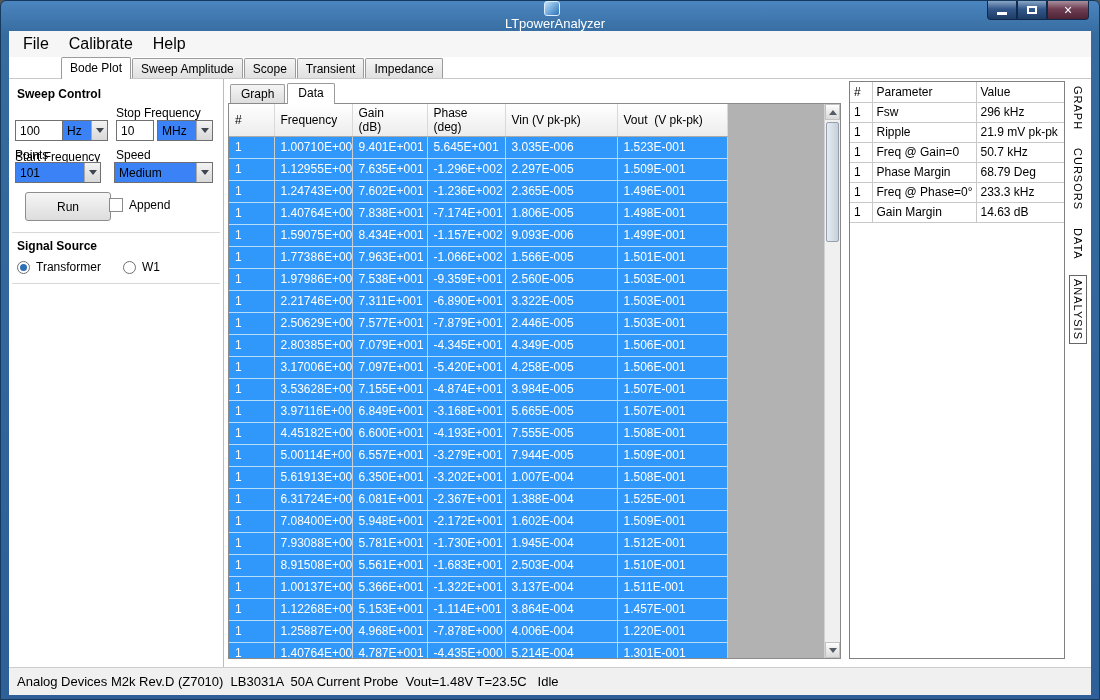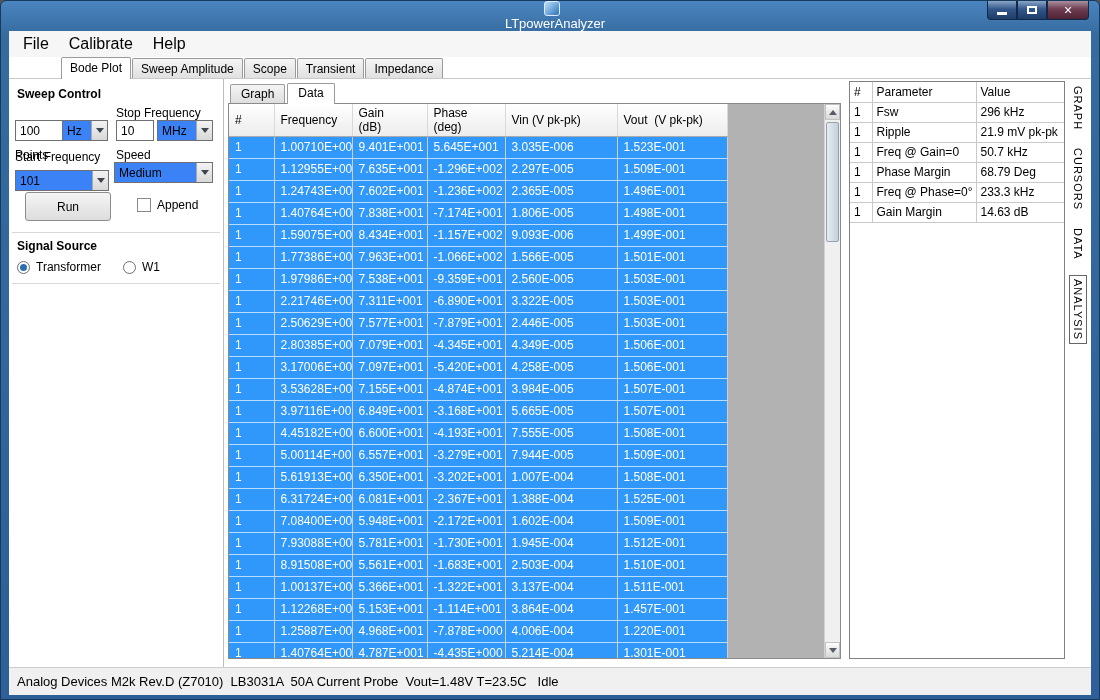--- a/index.html
+++ b/index.html
@@ -38,21 +38,21 @@
   .group-title { font-weight:bold; position:absolute; }
   .lp-label { position:absolute; }
   .tinput { position:absolute; height:21px; border:1px solid #707070; padding-left:4px; font-size:12px; }
   .combo { position:absolute; height:21px; border:1px solid #707070; background:#3b82f6; display:flex; align-items:center; }
   .combo .val { flex:1; padding-left:4px; font-size:12px; white-space:nowrap; overflow:hidden; }
   .combo .cbtn { width:16px; align-self:stretch; border-left:1px solid #a8a8a8;
     background:linear-gradient(#f3f3f3,#d8d8d8); display:flex; align-items:center; justify-content:center; }
   .tri-dn { width:0; height:0; border:4px solid transparent; border-top:5px solid #3f4650; margin-top:4px; }
   .btn-run { position:absolute; left:16px; top:113px; width:86px; height:29px;
     background:linear-gradient(#f5f5f5,#dddddd); border:1px solid #8d8d8d; border-radius:3px; font-size:12px; }
-  .chk-row { position:absolute; left:128px; top:119px; display:flex; align-items:flex-end; gap:6px; }
+  .chk-row { position:absolute; left:100px; top:119px; display:flex; align-items:flex-end; gap:6px; }
   .chk-box { width:14px; height:14px; border:1px solid #8a8a8a; background:#fff; }
   .hr { position:absolute; left:3px; right:3px; border-top:1px solid #d8d8d8; }
   .radio-row { position:absolute; display:flex; align-items:center; gap:6px; }
   .radio { width:13px; height:13px; border:1px solid #6e6e6e; border-radius:50%; background:#fff;
     display:flex; align-items:center; justify-content:center; }
   .radio.sel::after { content:''; width:7px; height:7px; border-radius:50%; background:#2c6fb4; }
 
   
   .center { flex:1; display:flex; flex-direction:column; min-width:0; padding-top:2px; }
   .subtab-row { height:22px; display:flex; align-items:flex-end; padding-left:6px; }
@@ -150,21 +150,21 @@
         <div class="combo" style="left:148px; top:41px; width:56px;">
           <span class="val">MHz</span>
           <span class="cbtn">
               <span class="tri-dn"></span>
             </span>
         </div>
 
         <span class="lp-label" style="left:6px; top:69px;">Points</span>
         <span class="lp-label" style="left:107px; top:69px;">Speed</span>
 
-        <div class="combo" style="left:6px; top:91px; width:94px;">
+        <div class="combo" style="left:6px; top:83px; width:86px;">
           <span class="val">101</span>
           <span class="cbtn">
               <span class="tri-dn"></span>
             </span>
         </div>
         <div class="combo" style="left:105px; top:83px; width:99px;">
           <span class="val">Medium</span>
           <span class="cbtn">
               <span class="tri-dn"></span>
             </span>

